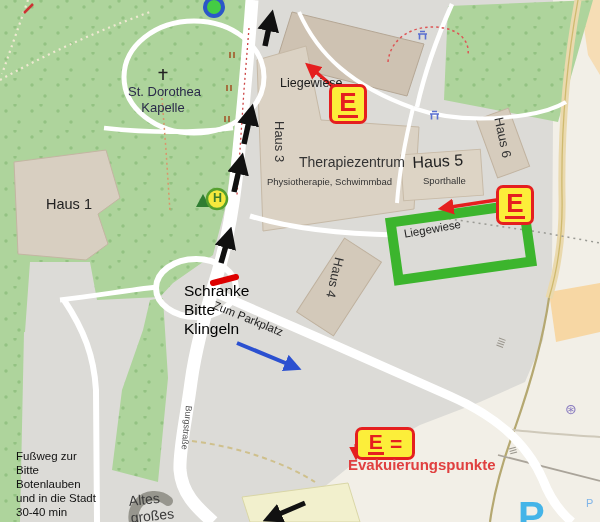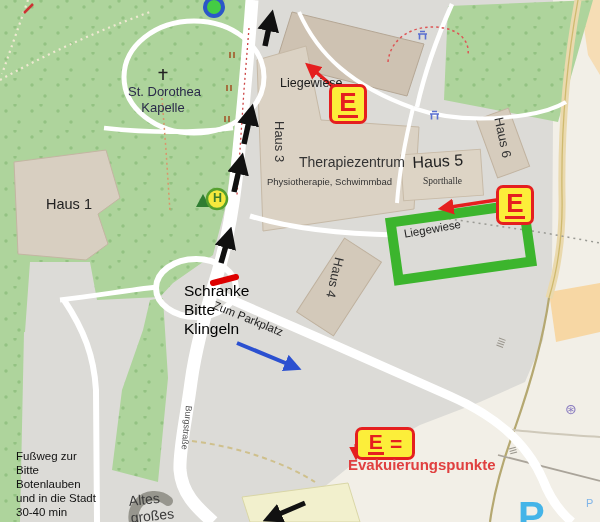--- a/index.html
+++ b/index.html
@@ -131,21 +131,21 @@
 
   <div class="lbl" style="left:280px;top:77px;font-size:12.5px;">Liegewiese</div>
   <div class="lbl" style="left:46px;top:197px;font-size:14.5px;color:#222;">Haus 1</div>
   <div class="lbl rot90" style="left:286px;top:121px;font-size:13px;color:#333;">Haus 3</div>
   <div class="lbl" style="left:299px;top:155px;font-size:14px;color:#333;">Therapiezentrum</div>
   <div class="lbl multiline" style="left:267px;top:177px;font-size:9.5px;color:#333;">
     <div>Physiotherapie, Schwimmbad</div>
   </div>
   <div class="lbl" style="left:346px;top:259px;font-size:13px;color:#333;transform:rotate(103deg);">Haus 4</div>
   <div class="lbl" style="left:412px;top:154px;font-size:16px;color:#222;transform:rotate(-3deg);">Haus 5</div>
-  <div class="lbl" style="left:423px;top:176px;font-size:9.5px;color:#333;font-family:Liberation Serif, serif;">Sporthalle</div>
+  <div class="lbl" style="left:423px;top:176px;font-size:9.5px;color:#333;">Sporthalle</div>
   <div class="lbl" style="left:505px;top:116px;font-size:13px;color:#333;transform:rotate(78deg);">Haus 6</div>
   <div class="lbl" style="left:403px;top:228px;font-size:11.5px;color:#222;transform:rotate(-10deg);">Liegewiese</div>
 
   <div class="lbl multiline" style="left:128px;top:84px;width:70px;text-align:center;font-size:13px;color:#2a2a4a;line-height:1.25;white-space:normal;">
     <div>St. Dorothea</div>
     <div>Kapelle</div>
   </div>
 
   <div class="lbl" style="left:193px;top:406px;font-size:9px;color:#555;transform:rotate(96deg);">Burgstraße</div>
 

